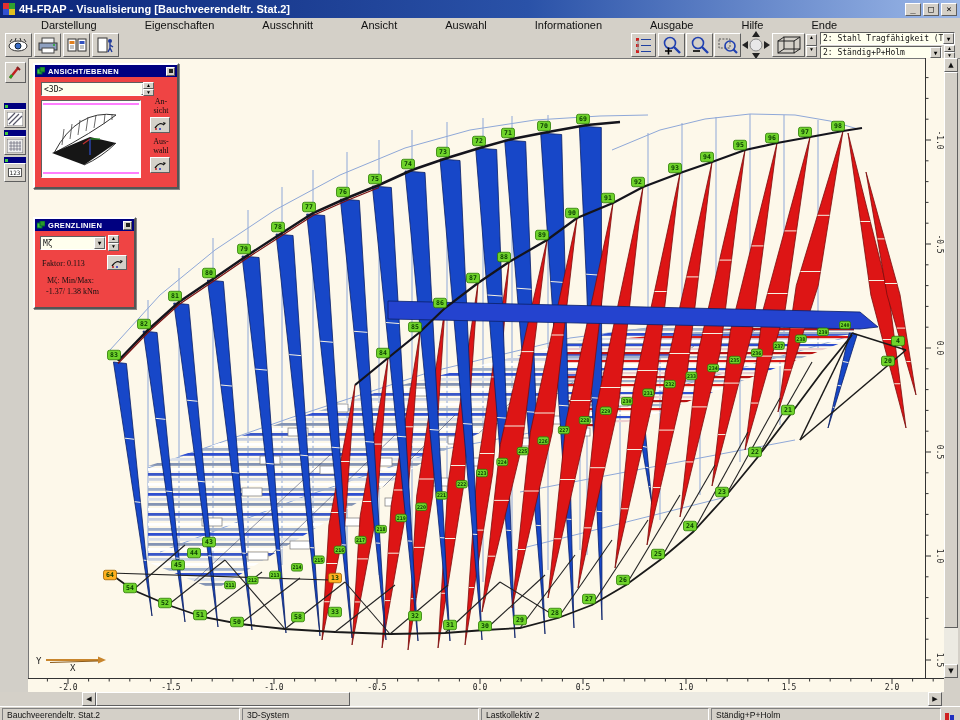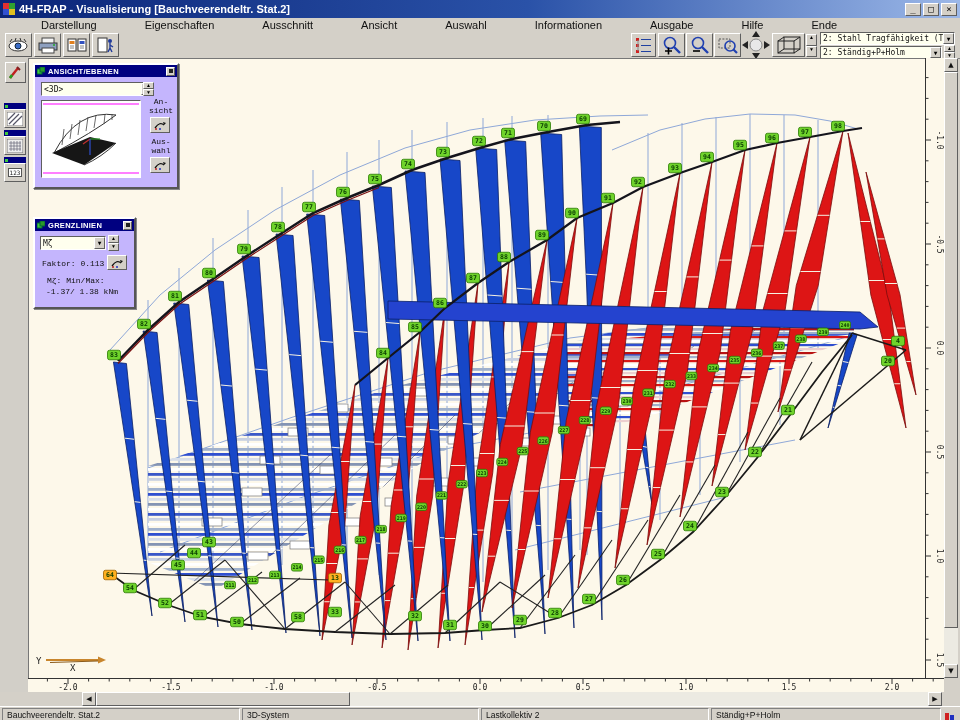--- a/index.html
+++ b/index.html
@@ -26,27 +26,27 @@
   .spinner{display:flex;flex-direction:column;}
   .spinner div{width:11px;flex:1;background:#d4d0c8;border:1px solid;border-color:#fff #5f5f5f #5f5f5f #fff;font-size:5px;line-height:5px;text-align:center;box-sizing:border-box;color:#000;}
   
   #leftstrip{left:0;top:58px;width:28px;height:620px;background:#d2cfc8;border-right:1px solid #4a4a4a;}
   #tealedge{left:0;top:58px;width:4px;height:634px;background:#49b8ac;}
   .minipanel{position:absolute;width:22px;}
   .minititle{height:6px;background:#000080;display:flex;align-items:center;padding:0 1px;}
   .minititle i{width:3px;height:3px;background:#3ec63e;display:block;}
   .minibtn{width:22px;height:19px;display:flex;align-items:center;justify-content:center;background:#d4d0c8;}
   
-  .fpanel{background:#c4b5fd;border:2px solid;border-color:#ffffff #555555 #555555 #ffffff;box-shadow:1px 1px 0 #888;}
+  .fpanel{background:#ef4444;border:2px solid;border-color:#ffffff #555555 #555555 #ffffff;box-shadow:1px 1px 0 #888;}
   .ptitle{height:12px;background:#000080;display:flex;align-items:center;padding:0 2px;}
   .ptitle .picon{width:8px;height:8px;margin-right:3px;}
   .ptitle .ptxt{color:#fff;font-size:7.5px;font-weight:bold;letter-spacing:.3px;flex:1;font-family:"Liberation Sans",sans-serif;}
   .ptitle .pclose{width:9px;height:9px;background:#d4d0c8;border:1px solid;border-color:#fff #5f5f5f #5f5f5f #fff;display:flex;align-items:center;justify-content:center;box-sizing:border-box;}
   .pclose b{width:4px;height:4px;background:#222;display:block;}
-  .ptext{font-size:8px;font-family:Liberation Mono, monospace;color:#111;}
+  .ptext{font-size:8px;font-family:Liberation Serif, serif;color:#111;}
   .toolbtn{background:#d4d0c8;border:1px solid;border-color:#fff #5f5f5f #5f5f5f #fff;display:flex;align-items:center;justify-content:center;box-sizing:border-box;}
   
   #canvas-wrap{left:28px;top:58px;width:897px;height:620px;background:#fdf8ea;border-top:1px solid #777;border-left:1px solid #777;box-sizing:border-box;}
   #vruler{left:925px;top:58px;width:19px;height:620px;background:#fdf8ea;}
   #hruler{left:28px;top:678px;width:916px;height:14px;background:#fdf8ea;}
   #hruler-corner{left:0;top:678px;width:28px;height:14px;background:#d2cfc8;}
   
   .sbtn{background:#d4d0c8;border:1px solid;border-color:#fff #5f5f5f #5f5f5f #fff;font-size:7px;line-height:12px;text-align:center;color:#111;box-sizing:border-box;font-family:"DejaVu Sans",sans-serif;}
   #vsb{left:944px;top:58px;width:14px;height:634px;background:#eceae2;}
   #hsb-row{left:0;top:692px;width:960px;height:14px;background:#d4d0c8;}

